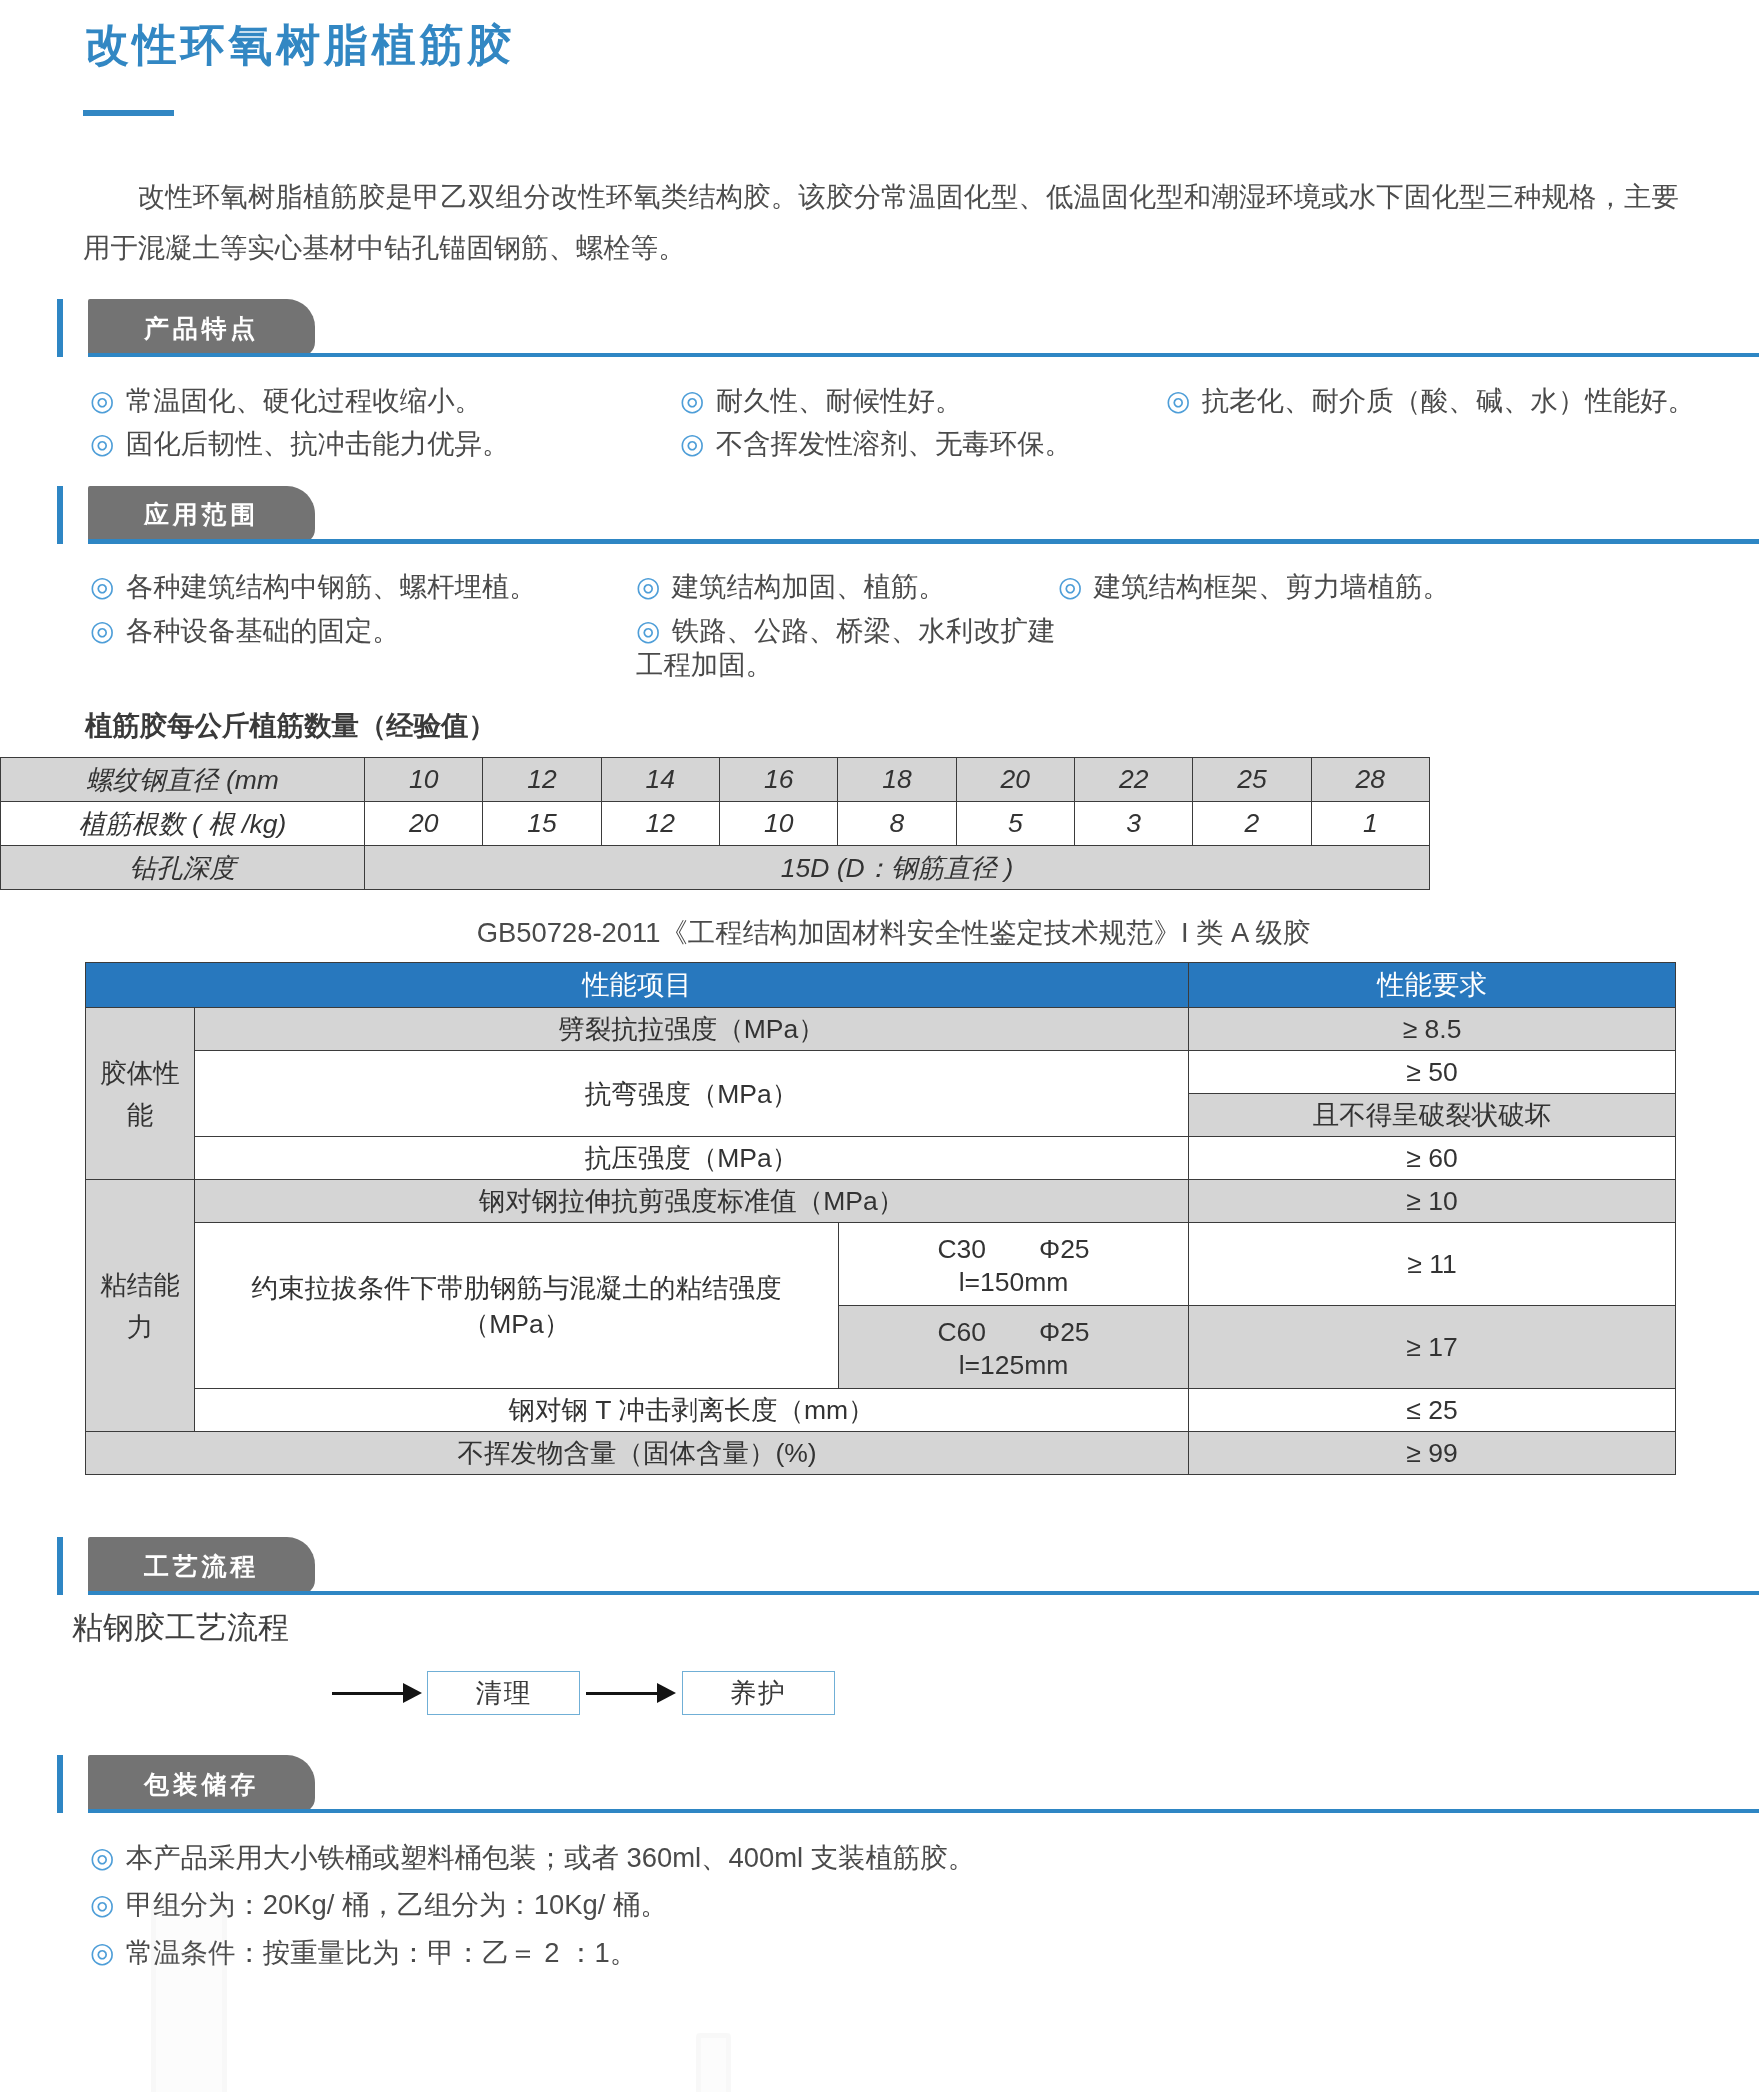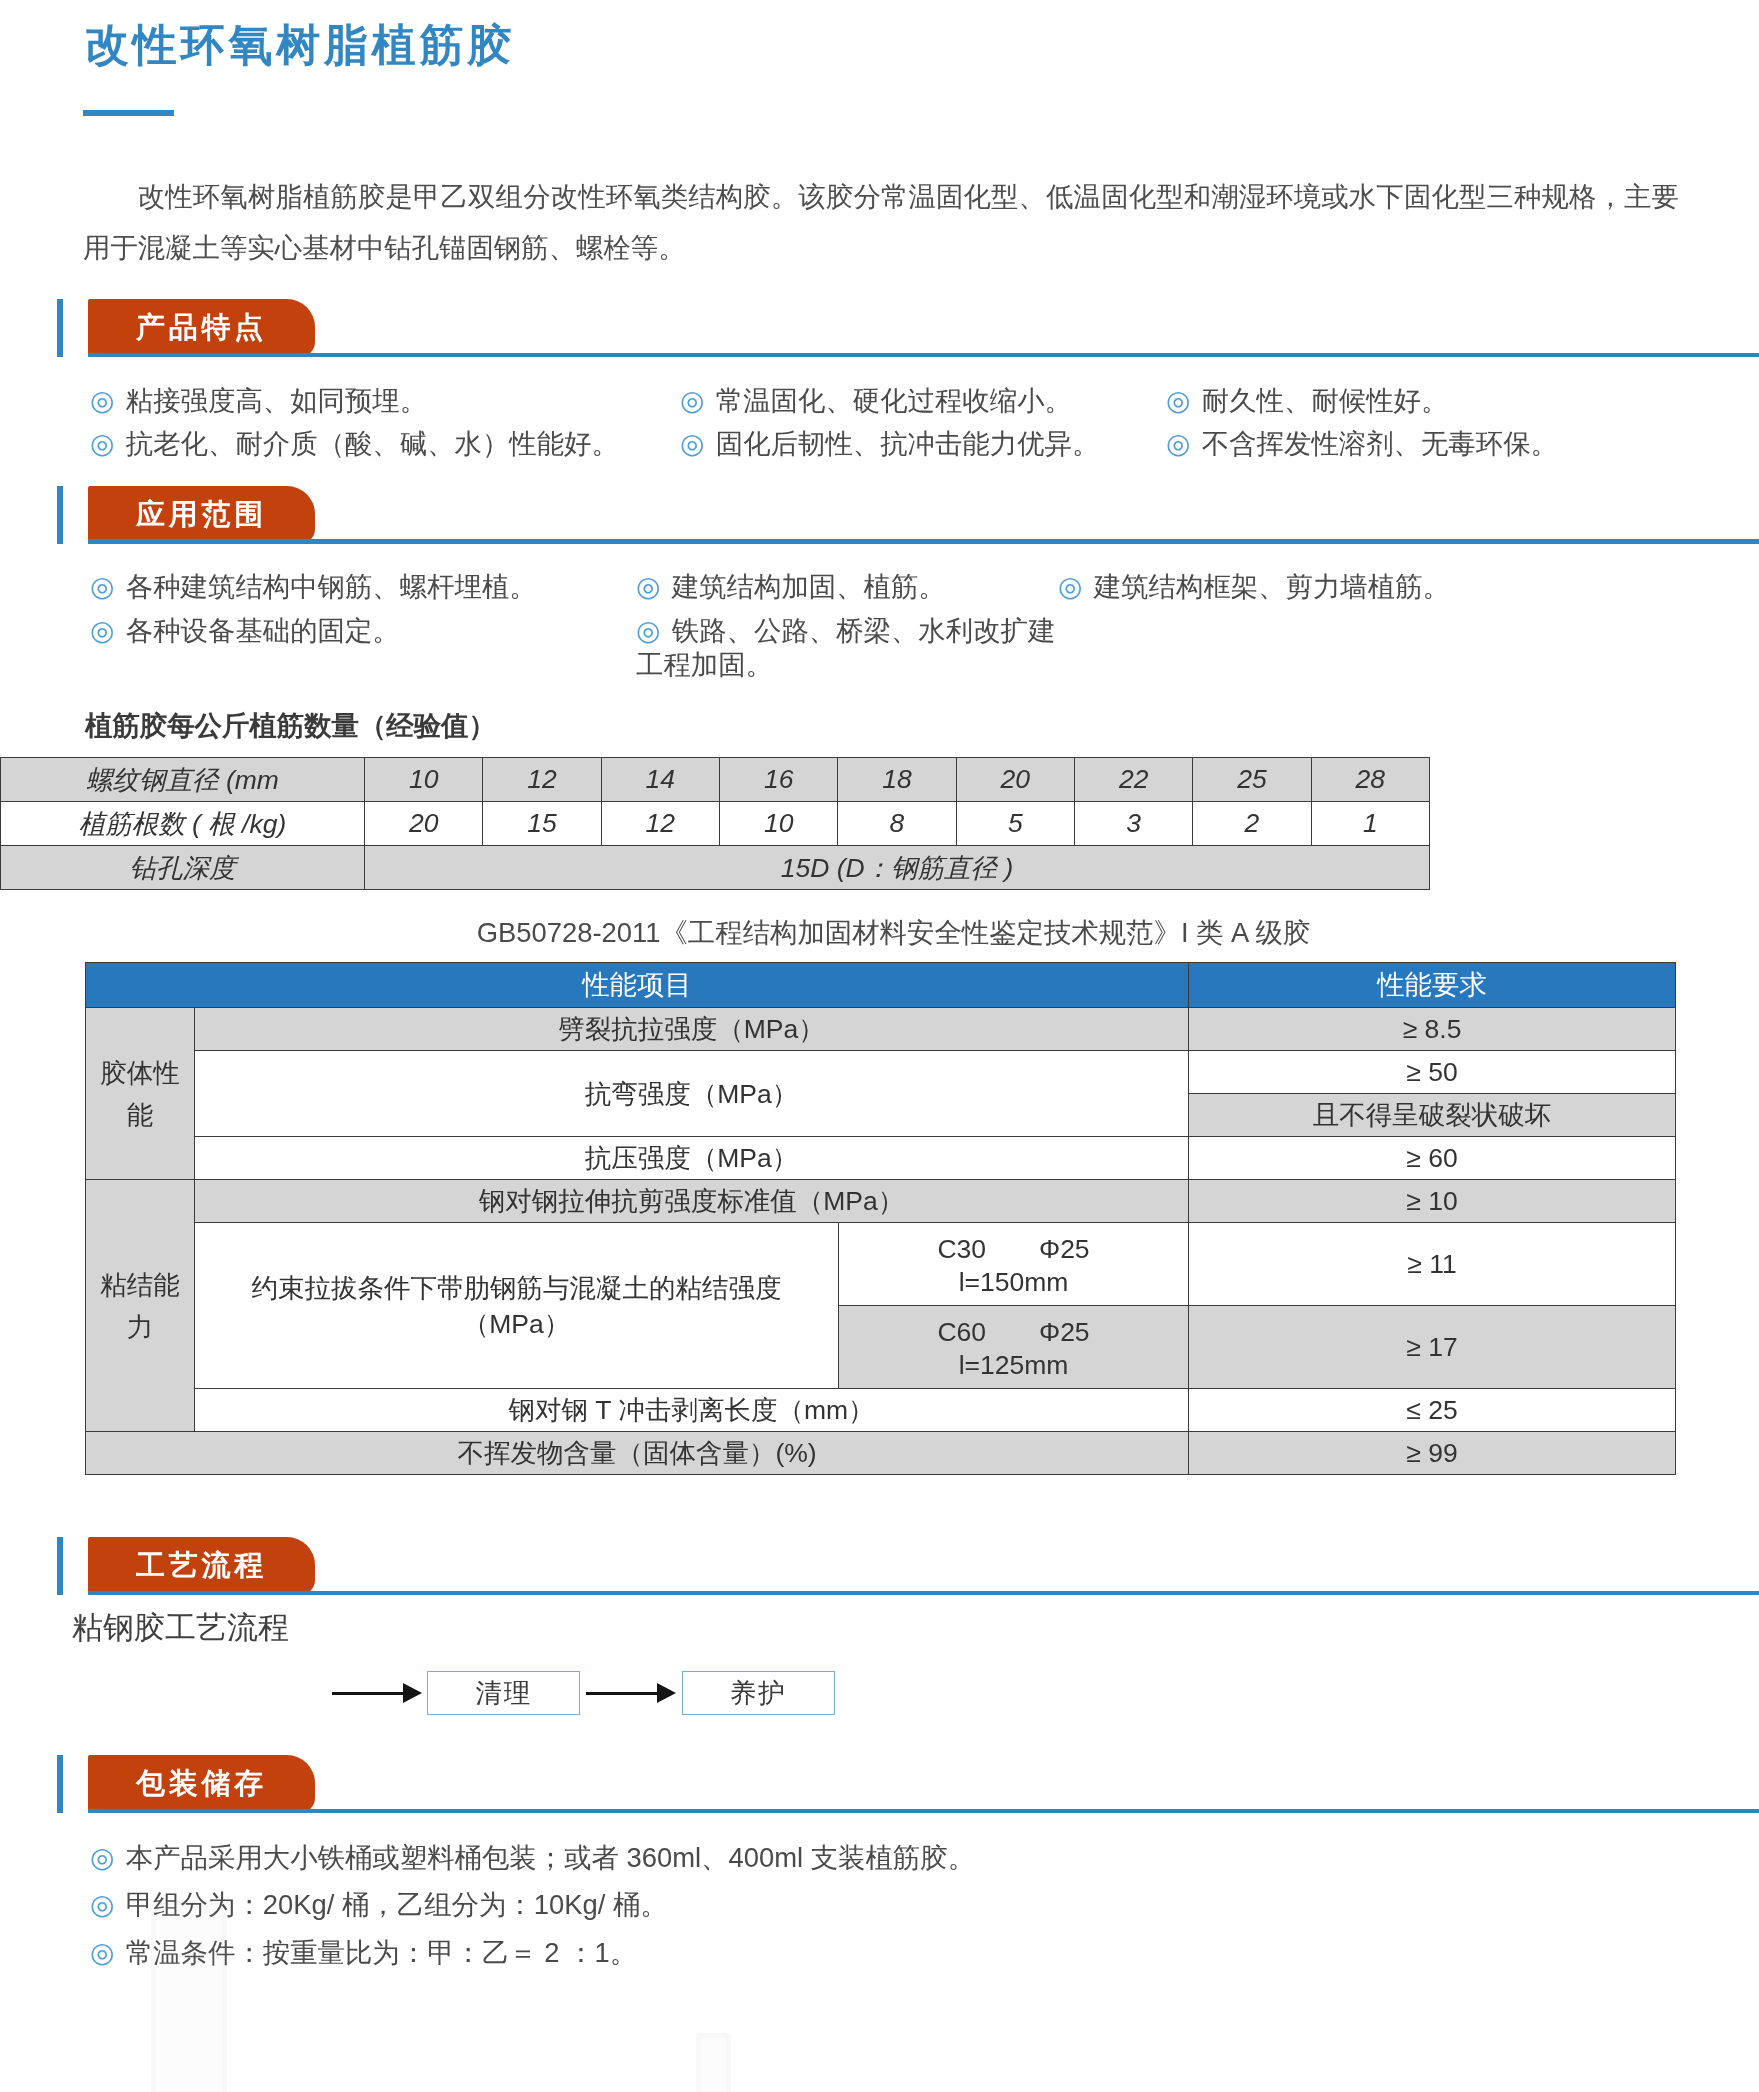--- a/index.html
+++ b/index.html
@@ -20,22 +20,22 @@
   
   .intro{
     margin:55px 80px 0 83px;font-size:27.4px;line-height:51px;color:#4d4d4d;
     text-indent:2em;text-align:justify;
   }
 
   
   .banner-row{position:relative;height:58px;margin-left:57px;}
   .accent-bar{position:absolute;left:0;top:0;width:5.7px;height:58px;background:#2e86c4;}
   .banner{
-    position:absolute;left:31px;top:0;width:227px;height:58px;background:#c2410c;
-    border-radius:1.9px 28px 15px 1.9px;color:#ffffff;font-size:29px;font-weight:bold;
+    position:absolute;left:31px;top:0;width:227px;height:58px;background:#737373;
+    border-radius:1.9px 28px 15px 1.9px;color:#ffffff;font-size:25px;font-weight:bold;
     display:flex;align-items:center;justify-content:center;letter-spacing:3.8px;
   }
   .banner-line{position:absolute;left:31px;right:0;bottom:0;height:4.7px;background:#2e86c4;}
 
   
   .bullets{margin:26.5px 57px 0 90px;display:grid;row-gap:9.5px;font-size:27.4px;line-height:34px;color:#4a4a4a;}
   .bullets.features{grid-template-columns:590px 486px 1fr;}
   .bullets.apps{grid-template-columns:546px 422px 1fr;}
   .bullet .dot{color:#4e9ed8;margin-right:11.4px;font-size:28px;}
   .plist{margin:28px 57px 0 90px;font-size:27.4px;line-height:34px;color:#4a4a4a;}
@@ -91,21 +91,20 @@
   <div class="title-underline"></div>
 
   <p class="intro">改性环氧树脂植筋胶是甲乙双组分改性环氧类结构胶。该胶分常温固化型、低温固化型和潮湿环境或水下固化型三种规格，主要用于混凝土等实心基材中钻孔锚固钢筋、螺栓等。</p>
 
   <div class="banner-row" style="margin-top:26.5px;">
     <span class="accent-bar"></span>
     <div class="banner">产品特点</div>
     <div class="banner-line"></div>
   </div>
   <div class="bullets features">
-    <div class="bullet"><span class="dot">◎</span><span>粘接强度高、如同预埋。</span></div>
     <div class="bullet"><span class="dot">◎</span><span>常温固化、硬化过程收缩小。</span></div>
     <div class="bullet"><span class="dot">◎</span><span>耐久性、耐候性好。</span></div>
     <div class="bullet"><span class="dot">◎</span><span>抗老化、耐介质（酸、碱、水）性能好。</span></div>
     <div class="bullet"><span class="dot">◎</span><span>固化后韧性、抗冲击能力优异。</span></div>
     <div class="bullet"><span class="dot">◎</span><span>不含挥发性溶剂、无毒环保。</span></div>
   </div>
 
   <div class="banner-row" style="margin-top:24.6px;">
     <span class="accent-bar"></span>
     <div class="banner">应用范围</div>

